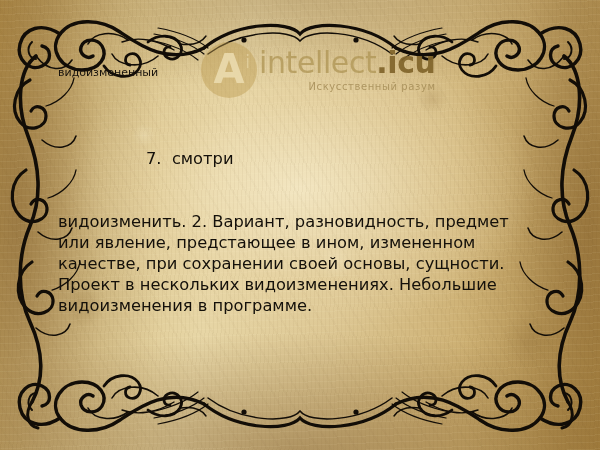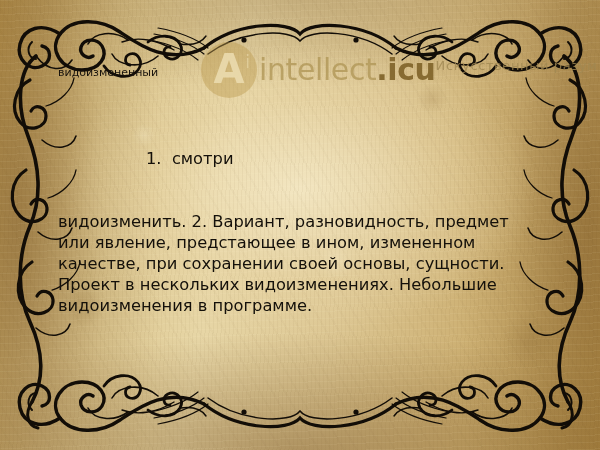--- a/index.html
+++ b/index.html
@@ -87,35 +87,36 @@
     font-family: "DejaVu Sans", "Liberation Sans", sans-serif;
   }
   .wm-badge .glyph-i {
     position: absolute;
     right: 7px;
     top: 12px;
     font-size: 17px;
     line-height: 1;
     color: rgba(228,210,160,0.80);
   }
-  .wm-text { display: flex; flex-direction: row; }
+  .wm-text { display: flex; flex-direction: column; }
   .wm-title {
     font-size: 30px;
     line-height: 1.02;
     letter-spacing: -0.4px;
     white-space: nowrap;
   }
   .wm-title .lite { color: rgba(176,150,86,0.78); font-weight: 400; }
   .wm-title .bold { color: rgba(128,100,42,0.92); font-weight: 700; }
   .wm-sub {
     margin-top: 3px;
-    font-size: 13px;
+    font-size: 10px;
     letter-spacing: 0.6px;
     color: rgba(160,136,82,0.80);
     white-space: nowrap;
+    text-align: right;
   }
 
   
   .heading {
     position: absolute;
     left: 58px;
     top: 63px;
     font-size: 11px;
     line-height: 20px;
     color: #17120c;
@@ -219,21 +220,21 @@
         <path d="M46 188 C60 184 72 172 74 160" stroke-width="1.3"></path>
         <path d="M50 280 C64 276 76 264 78 252" stroke-width="1.3"></path>
         <path d="M30 392 C22 404 26 416 36 418" stroke-width="3"></path>
       </g>
     </svg>
   </div>
 
   <div class="heading">видоизмененный</div>
 
   <div class="body">
-    <p class="ind-1">1.  смотри</p>
+    <p class="ind-1">7.  смотри</p>
     <p>видоизменить. 2. Вариант, разновидность, предмет
 или явление, предстающее в ином, измененном
 качестве, при сохранении своей основы, сущности.
 Проект в нескольких видоизменениях. Небольшие
 видоизменения в программе.</p>
     
     
     
     
   </div>

